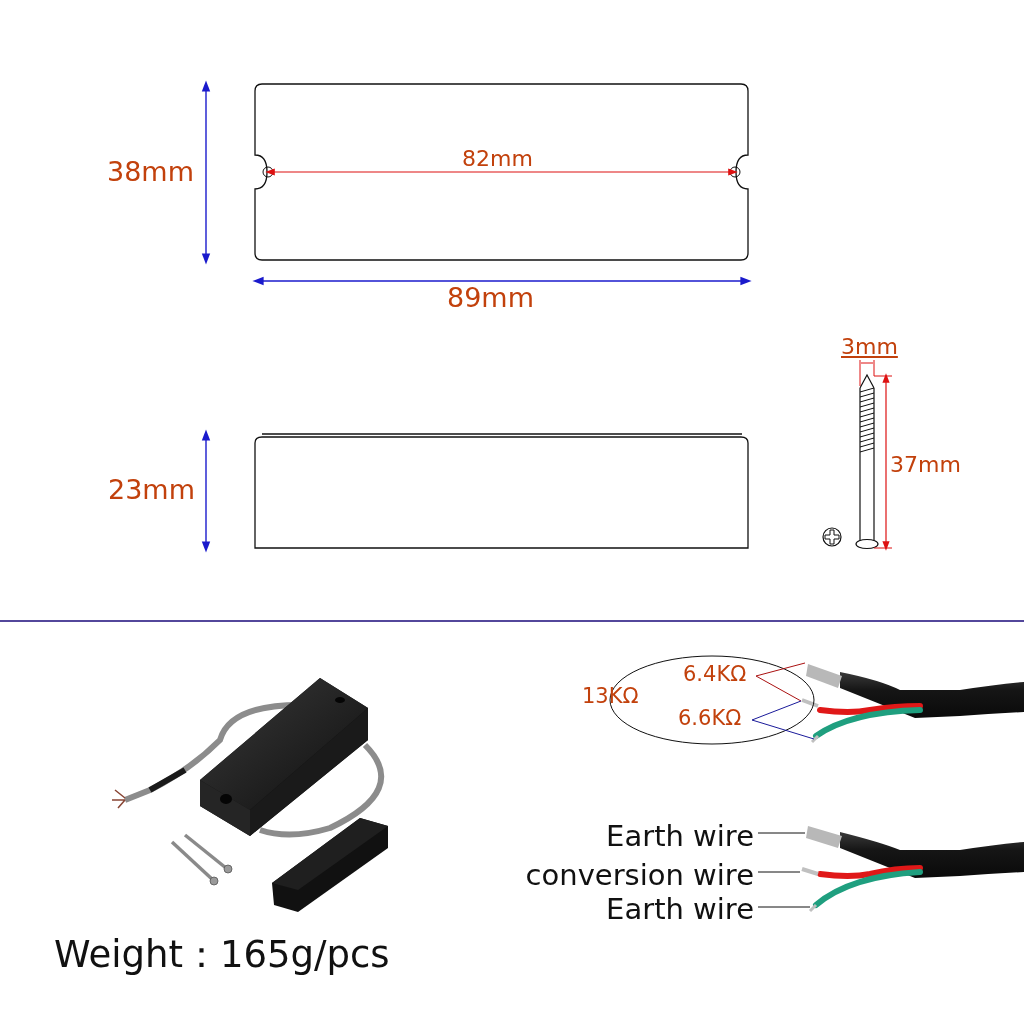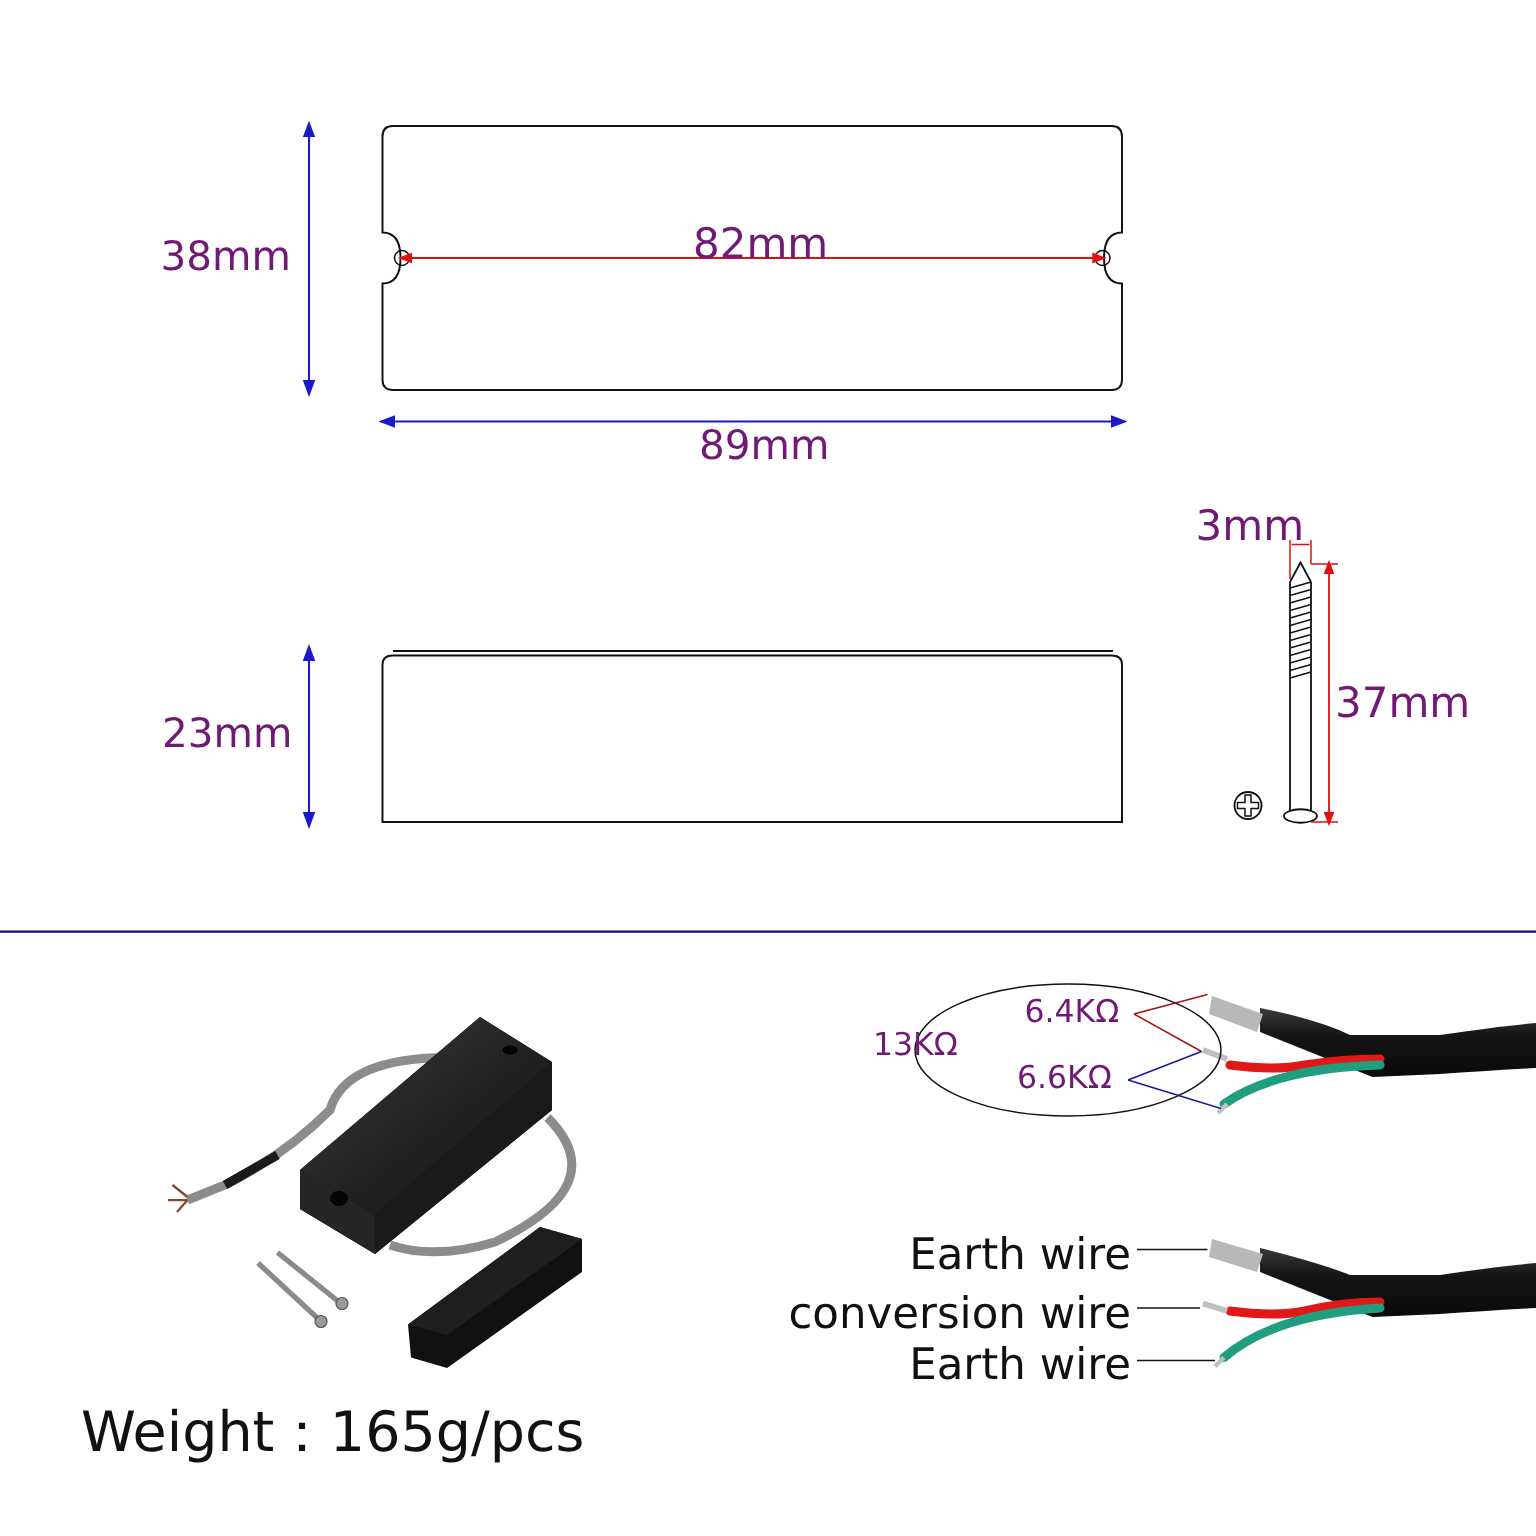--- a/index.html
+++ b/index.html
@@ -1,20 +1,20 @@
 <!DOCTYPE html>
 <html><head>
 <meta charset="utf-8">
 <style>
   html, body { margin: 0; padding: 0; background: #ffffff; }
   body { width: 1024px; height: 1024px; position: relative; overflow: hidden;
          font-family: "DejaVu Sans", sans-serif; color: #111; }
-  .dim-label { position: absolute; font-family: "DejaVu Sans", sans-serif; color: #701a75; white-space: nowrap; }
+  .dim-label { position: absolute; font-family: "DejaVu Sans", sans-serif; color: #c2410c; white-space: nowrap; }
   .lg { font-size: 27px; }
-  .md { font-size: 28px; }
+  .md { font-size: 22px; }
   .sm { font-size: 21px; }
   .wire-label { position: absolute; font-size: 29px; white-space: nowrap; text-align: right; }
   .weight { position: absolute; left: 54px; top: 930px; font-size: 37px; white-space: nowrap; }
   svg { position: absolute; left: 0; top: 0; }
 </style>
 </head>
 <body>
 
 <svg width="1024" height="1024" viewBox="0 0 1024 1024">
   <defs>
@@ -146,25 +146,25 @@
 
   <g stroke="#111" stroke-width="1">
     <line x1="758" y1="833" x2="805" y2="833"></line>
     <line x1="758" y1="872" x2="800" y2="872"></line>
     <line x1="758" y1="907" x2="810" y2="907"></line>
   </g>
 </svg>
 
 <div class="dim-label lg" style="left:107px; top:156px;">38mm</div>
 <div class="dim-label md" style="left:462px; top:146px;">82mm</div>
-<div class="dim-label lg" style="left:466px; top:282px;">89mm</div>
+<div class="dim-label lg" style="left:447px; top:282px;">89mm</div>
 
 <div class="dim-label lg" style="left:108px; top:474px;">23mm</div>
 
-<div class="dim-label md" style="left:797px; top:334px;">3mm</div>
+<div class="dim-label md" style="left:841px; top:334px;text-decoration:underline;">3mm</div>
 <div class="dim-label md" style="left:890px; top:452px;">37mm</div>
 
 <div class="dim-label sm" style="left:582px; top:684px;text-align:right;">13KΩ</div>
 <div class="dim-label sm" style="left:683px; top:662px;">6.4KΩ</div>
 <div class="dim-label sm" style="left:678px; top:706px;">6.6KΩ</div>
 
 <div class="wire-label" style="right:270px; top:819px;">Earth wire</div>
 <div class="wire-label" style="right:270px; top:858px;">conversion wire</div>
 <div class="wire-label" style="right:270px; top:892px;">Earth wire</div>
 

